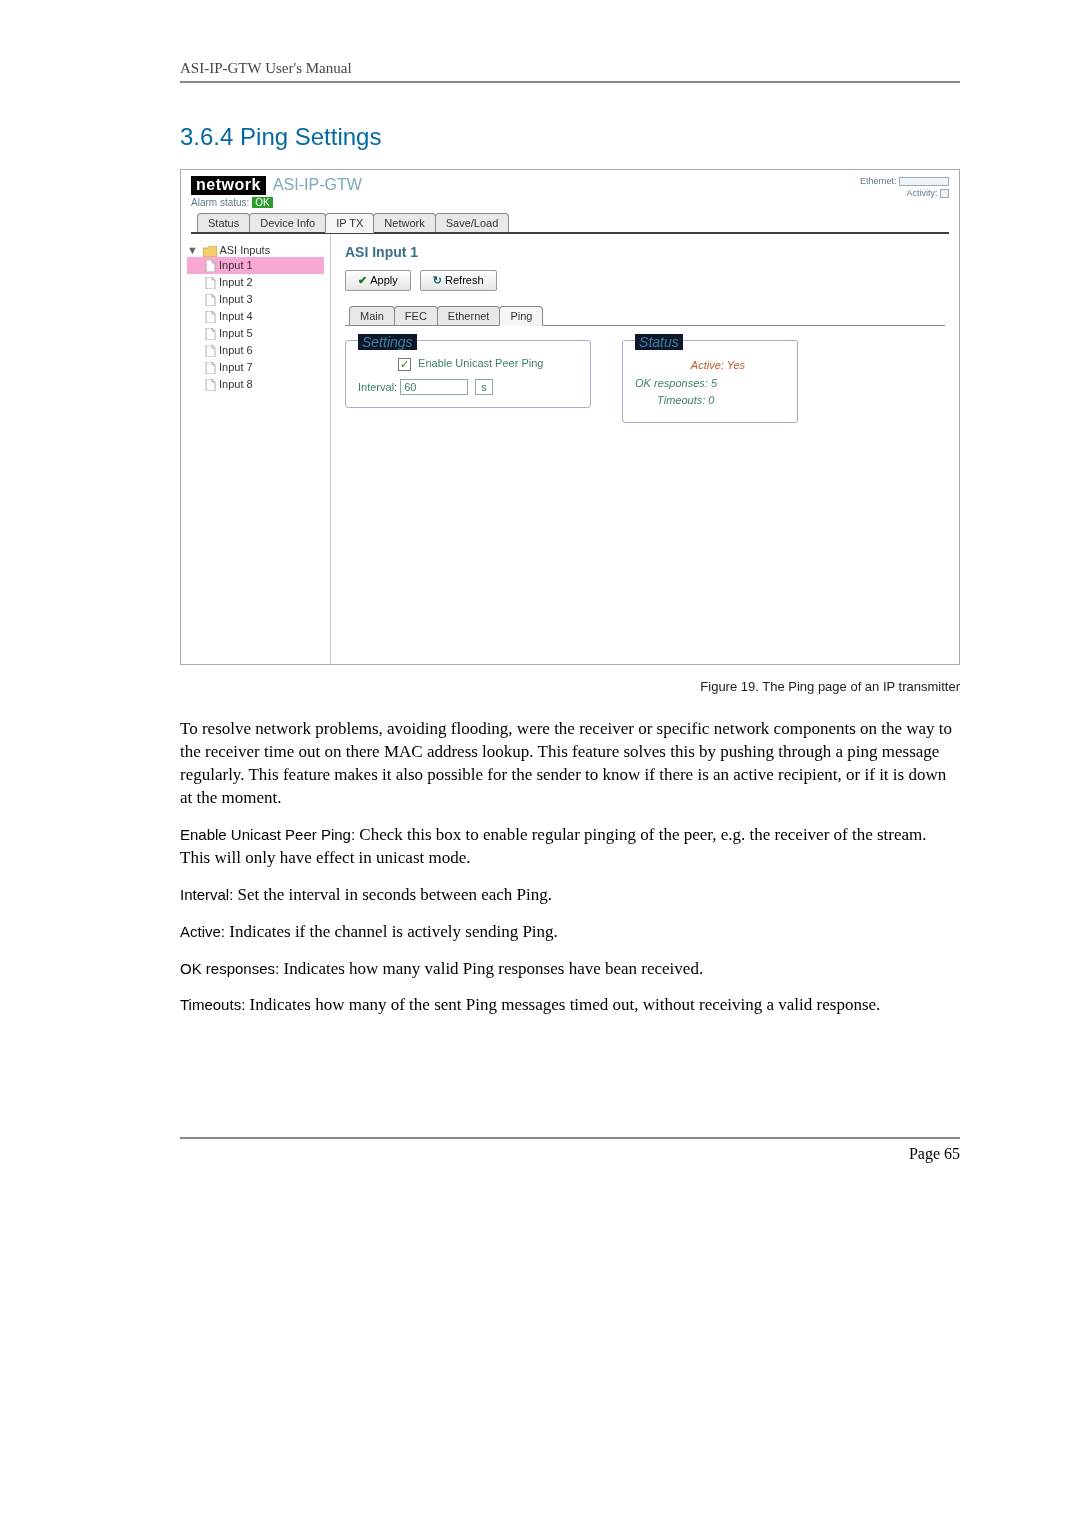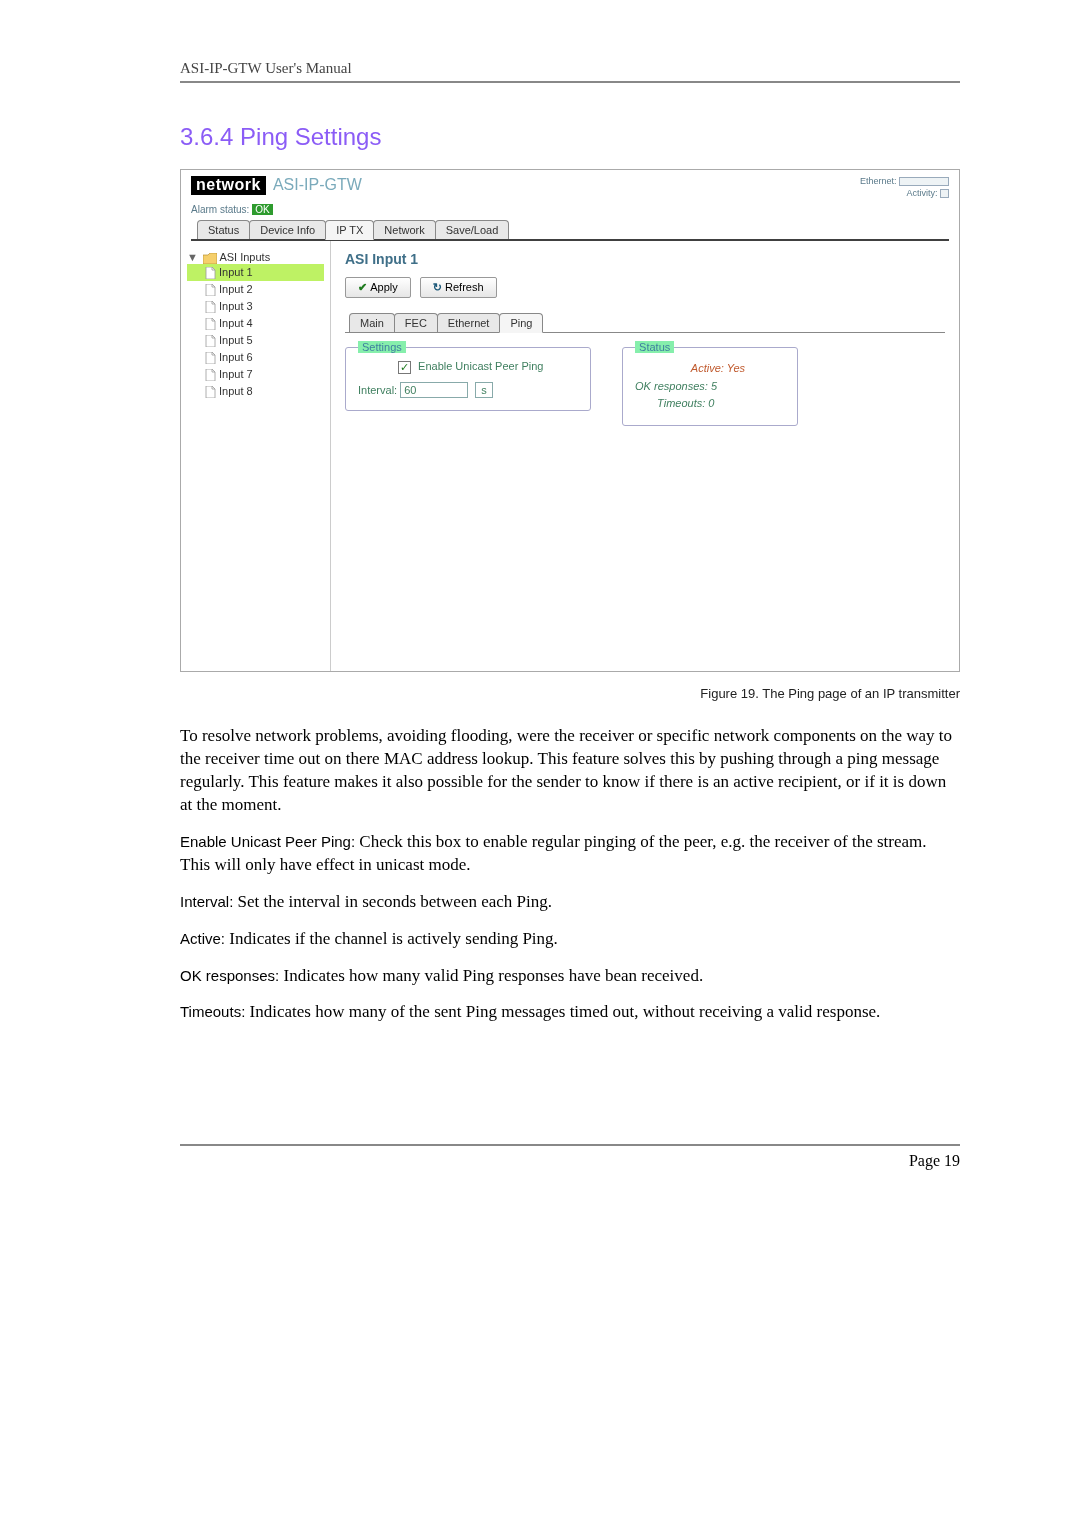--- a/index.html
+++ b/index.html
@@ -18,21 +18,21 @@
     font-size: 15px;
     color: #444;
     border-bottom: 2px solid #888;
     padding-bottom: 4px;
     margin-bottom: 40px;
   }
   h2.section-title {
     font-family: Verdana, Arial, sans-serif;
     font-size: 24px;
     font-weight: normal;
-    color: #8b5cf6;
+    color: #0369a1;
     margin: 0 0 18px 0;
   }
   
   .screenshot {
     border: 1px solid #aaa;
     background: #fff;
     font-family: Verdana, Arial, sans-serif;
     font-size: 11px;
     margin-bottom: 14px;
     position: relative;
@@ -78,21 +78,21 @@
   }
   .sc-activity-dot {
     display: inline-block;
     width: 7px;
     height: 7px;
     border: 1px solid #9ab;
     vertical-align: middle;
     background: #eef3f5;
   }
   .sc-alarm {
-    margin-top: 9px;
+    margin-top: 2px;
     color: #5a7a8a;
     font-size: 10px;
   }
   .sc-alarm .ok {
     background: #2e9b2e;
     color: #fff;
     padding: 0 3px;
     font-size: 10px;
   }
   .sc-tabs {
@@ -144,21 +144,21 @@
   }
   .tree-folder svg { display:block; }
   .tree-item {
     padding: 2px 0 2px 18px;
     color: #333;
     font-size: 11px;
     cursor: default;
     white-space: nowrap;
   }
   .tree-item.selected {
-    background: #bef264;
+    background: #f9a8d4;
   }
   .tree-file-icon {
     display:inline-block;
     vertical-align:middle;
     margin-right:3px;
   }
   .tree-file-icon svg { display:block; }
   .sc-content {
     flex: 1;
     padding: 10px 14px;
@@ -195,26 +195,27 @@
     border-radius: 3px;
     margin-top: 14px;
     padding: 8px 12px 12px 12px;
     display: inline-block;
     vertical-align: top;
     min-width: 220px;
     margin-right: 28px;
   }
   .sc-fieldset .legend {
     color: #3f7f9f;
-    font-size: 11px;
+    font-size: 14px;
     position: relative;
     top: -15px;
-    background: #86efac;
+    background: #0f172a;
     padding: 0 4px;
     display: inline-block;
+    font-style: italic;
   }
   .sc-fieldset .inner {
     margin-top: -8px;
   }
   .sc-check {
     display: inline-block;
     width: 11px;
     height: 11px;
     border: 1px solid #777;
     background: #fff;
@@ -406,14 +407,14 @@
   </p>
 
   <p class="body-text">
     <span class="term">OK responses:</span><span> Indicates how many valid Ping responses have bean received.</span>
   </p>
 
   <p class="body-text">
     <span class="term">Timeouts:</span><span> Indicates how many of the sent Ping messages timed out, without receiving a valid response.</span>
   </p>
 
-  <div class="page-footer">Page 19</div>
+  <div class="page-footer">Page 65</div>
 </div>
 
 </body></html>

